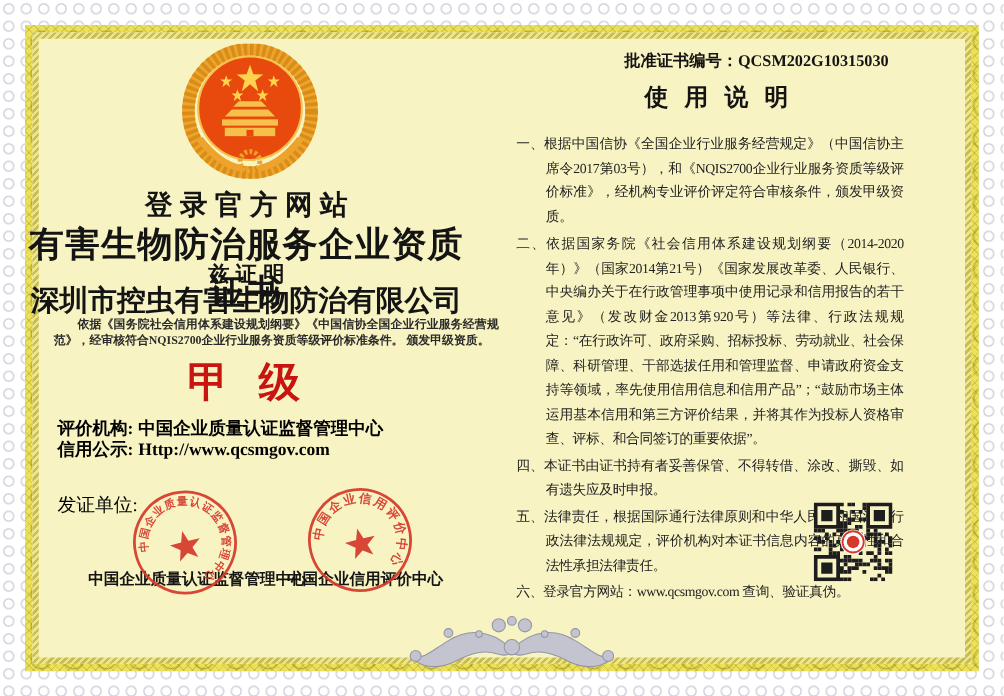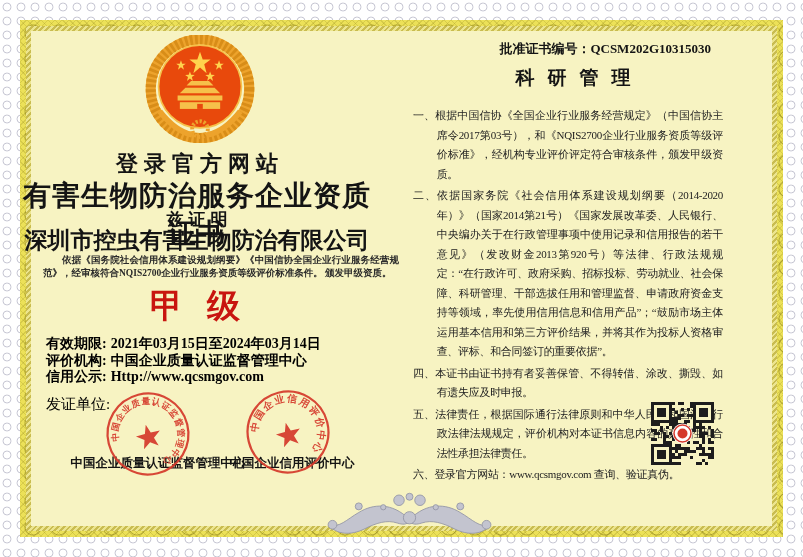--- a/index.html
+++ b/index.html
@@ -86,23 +86,20 @@
 
       <div class="t-country ctr blk">登录官方网站</div>
       <div class="t-title ctr blk">有害生物防治服务企业资质证书</div>
       <div class="t-certify ctr blk">兹证明</div>
       <div class="t-company ctr blk">深圳市控虫有害生物防治有限公司</div>
       <div class="t-basis">依据《国务院社会信用体系建设规划纲要》《中国信协全国企业行业服务经营规范》，经审核符合NQIS2700企业行业服务资质等级评价标准条件。 颁发甲级资质。</div>
       <div class="t-grade ctr">甲级</div>
 
       <div class="fields">
         <div class="frow">
-          <span class="lab">有效期限:</span><span>2021年03月15日至2024年03月14日</span>
-        </div>
-        <div class="frow">
           <span class="lab">评价机构:</span><span>中国企业质量认证监督管理中心</span>
         </div>
         <div class="frow">
           <span class="lab">信用公示:</span><span>Http://www.qcsmgov.com</span>
         </div>
       </div>
 
       <div class="t-issuer">发证单位:</div>
 
       <svg class="seal seal1" viewBox="0 0 100 100">
@@ -123,21 +120,21 @@
       </svg>
 
       <div class="caption cap1 blk">中国企业质量认证监督管理中心</div>
       <div class="caption cap2 blk">中国企业信用评价中心</div>
     </div>
 
     <div class="certno blk">
       <span>批准证书编号：</span><span>QCSM202G10315030</span>
     </div>
 
-    <div class="instr-title blk">科研管理</div>
+    <div class="instr-title blk">使用说明</div>
 
     <div class="items">
       <div class="instr-item"><span>一、</span><span>根据中国信协《全国企业行业服务经营规定》（中国信协主席令2017第03号），和《NQIS2700企业行业服务资质等级评价标准》，经机构专业评价评定符合审核条件，颁发甲级资质。</span></div>
       <div class="instr-item"><span>二、</span><span>依据国家务院《社会信用体系建设规划纲要（2014-2020年）》（国家2014第21号）《国家发展改革委、人民银行、中央编办关于在行政管理事项中使用记录和信用报告的若干意见》（发改财金2013第920号）等法律、行政法规规定：“在行政许可、政府采购、招标投标、劳动就业、社会保障、科研管理、干部选拔任用和管理监督、申请政府资金支持等领域，率先使用信用信息和信用产品”；“鼓励市场主体运用基本信用和第三方评价结果，并将其作为投标人资格审查、评标、和合同签订的重要依据”。</span></div>
       <div class="instr-item"><span>四、</span><span>本证书由证书持有者妥善保管、不得转借、涂改、撕毁、如有遗失应及时申报。</span></div>
       <div class="instr-item"><span>五、</span><span>法律责任，根据国际通行法律原则和中华人民共和国法律行政法律法规规定，评价机构对本证书信息内容的真实性和合法性承担法律责任。</span></div>
       <div class="instr-item"><span>六、</span><span>登录官方网站：www.qcsmgov.com 查询、验证真伪。</span></div>
     </div>
 
     <div class="qr"><svg width="63" height="63" viewBox="0 0 63 63" fill="#1d1d1d">

